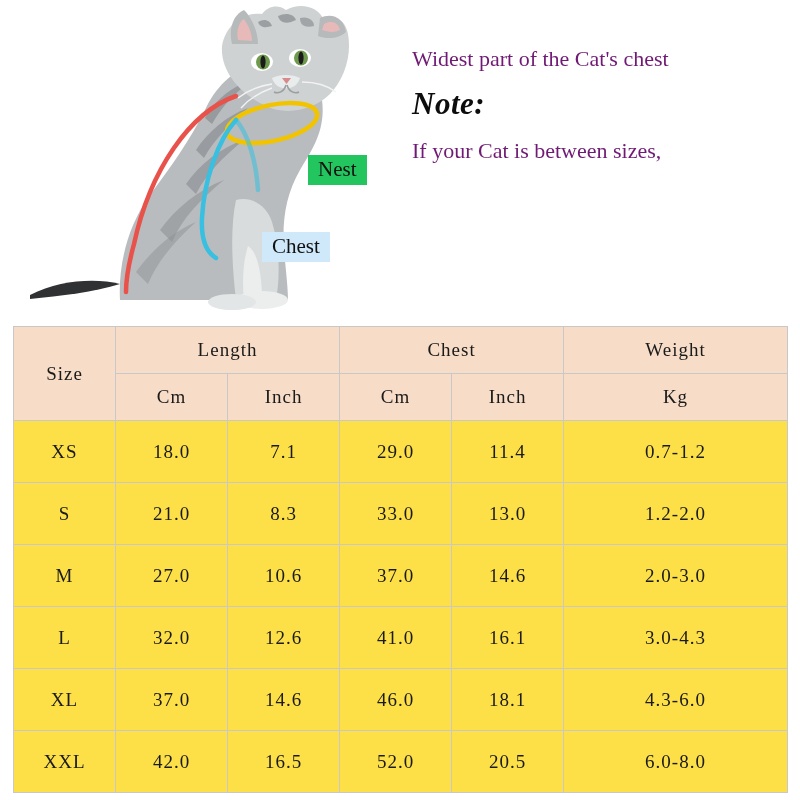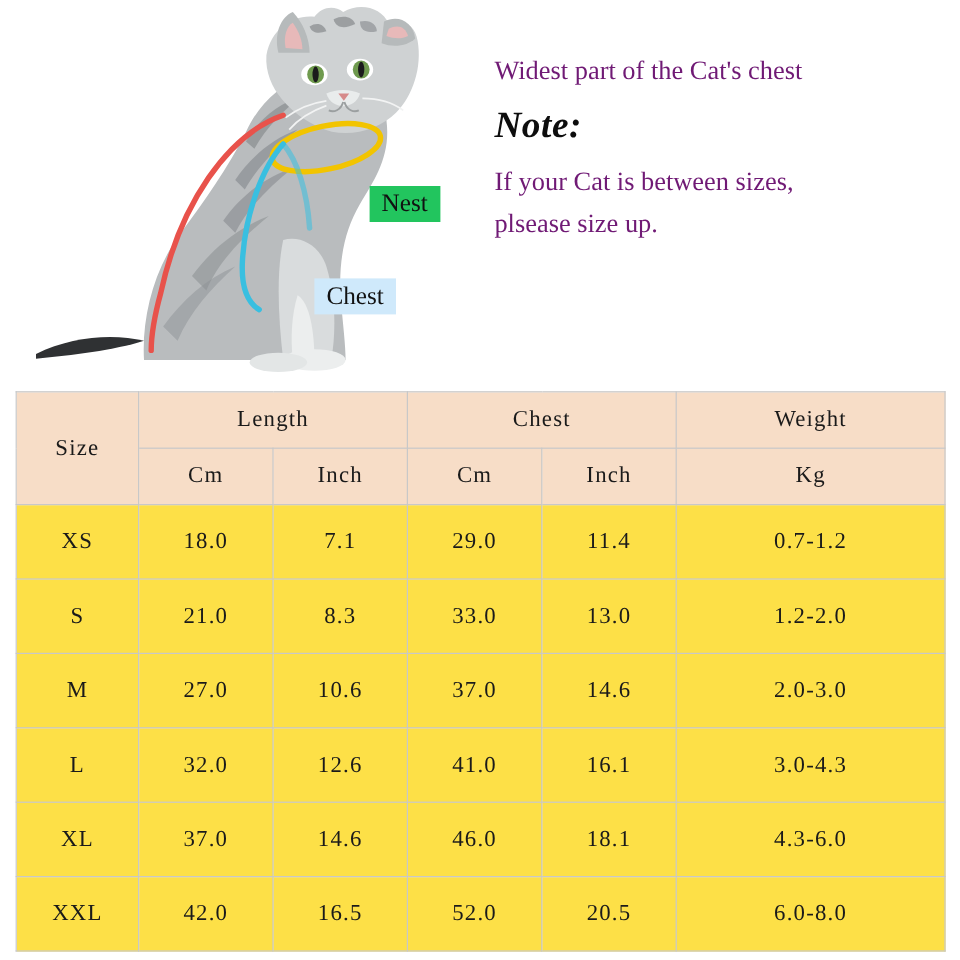--- a/index.html
+++ b/index.html
@@ -199,21 +199,20 @@
       </svg>
 
       <div class="lbl lbl-nest">Nest</div>
       <div class="lbl lbl-chest">Chest</div>
     </div>
 
     <div class="right-text">
       <p class="body-line">Widest part of the  Cat's chest</p>
       <p class="heading note">Note:</p>
       <p class="body-line">If your  Cat  is between sizes,</p>
-      <p class="body-line">plsease size up.</p>
     </div>
   </div>
 
   <div class="table-wrap">
     <table class="size-table">
       <colgroup>
         <col class="c-size">
           <col class="c-len-cm">
           <col class="c-len-in">
           <col class="c-ch-cm">

